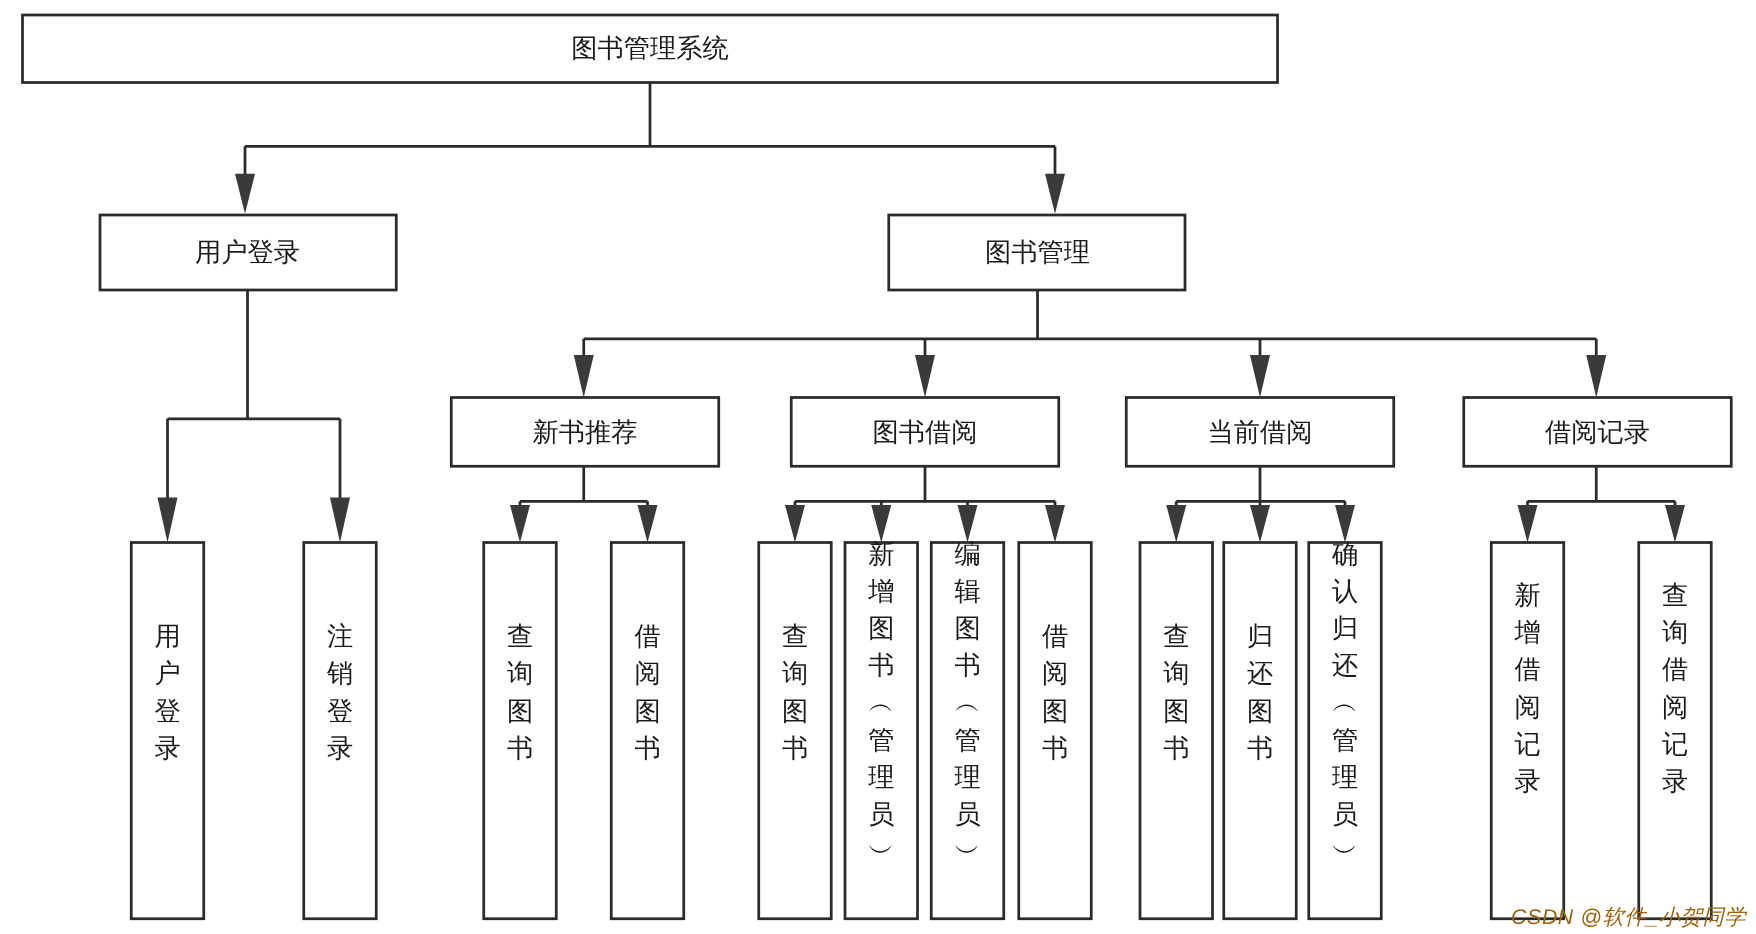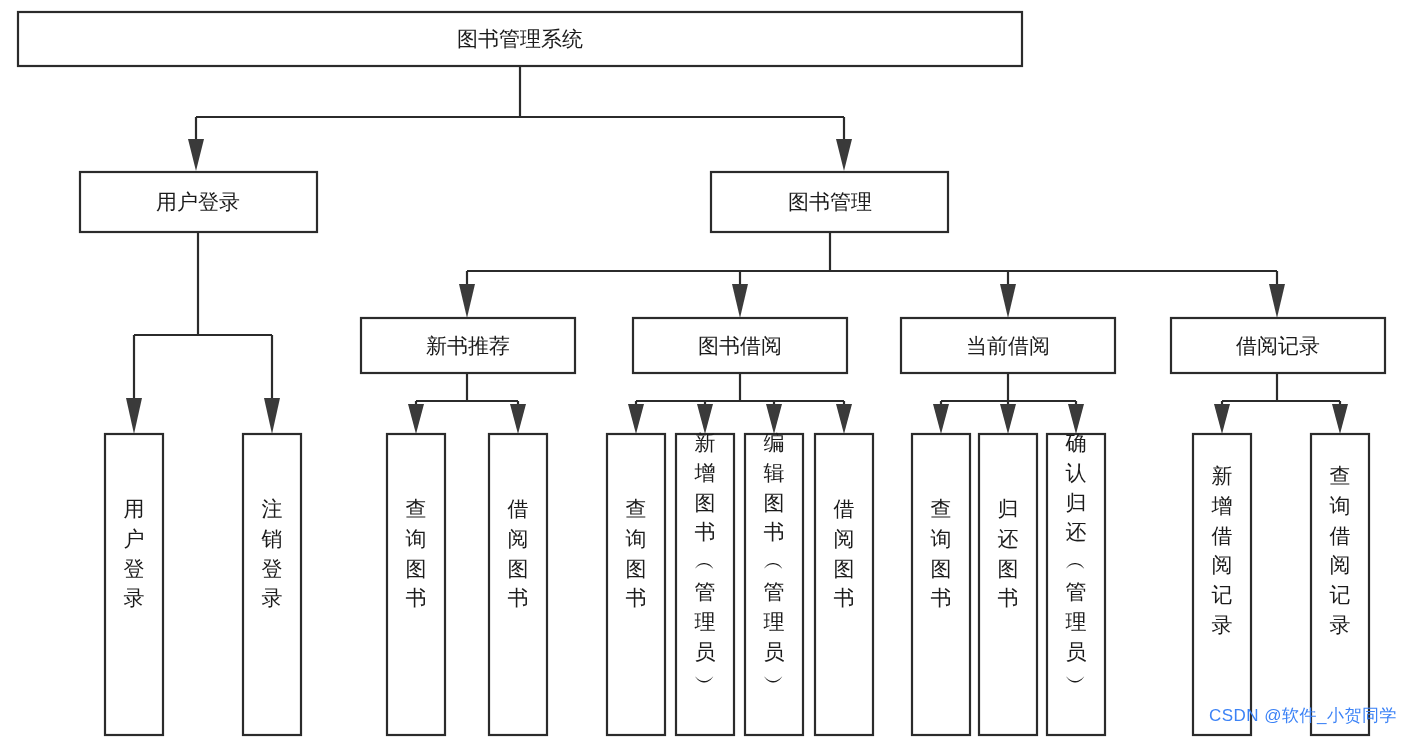--- a/index.html
+++ b/index.html
@@ -52,27 +52,28 @@
   }
   .node-label-vertical {
     font-family: "Liberation Sans", "DejaVu Sans", sans-serif;
     fill: #1b1b1b;
     font-size: 21px;
     text-anchor: middle;
   }
   .watermark-text {
     position: absolute;
     right: 8px;
-    bottom: 20px;
+    bottom: 2px;
     font-family: "Liberation Sans", "DejaVu Sans", sans-serif;
     font-size: 17px;
-    color: #3b82f6;
+    color: #a16207;
     white-space: nowrap;
     letter-spacing: 0.5px;
     user-select: none;
+    font-style: italic;
   }
 </style>
 </head>
 <body>
 
 <div id="diagram-root">
 
   <svg id="flow-svg" viewBox="0 0 1405 747">
 
     <g>

